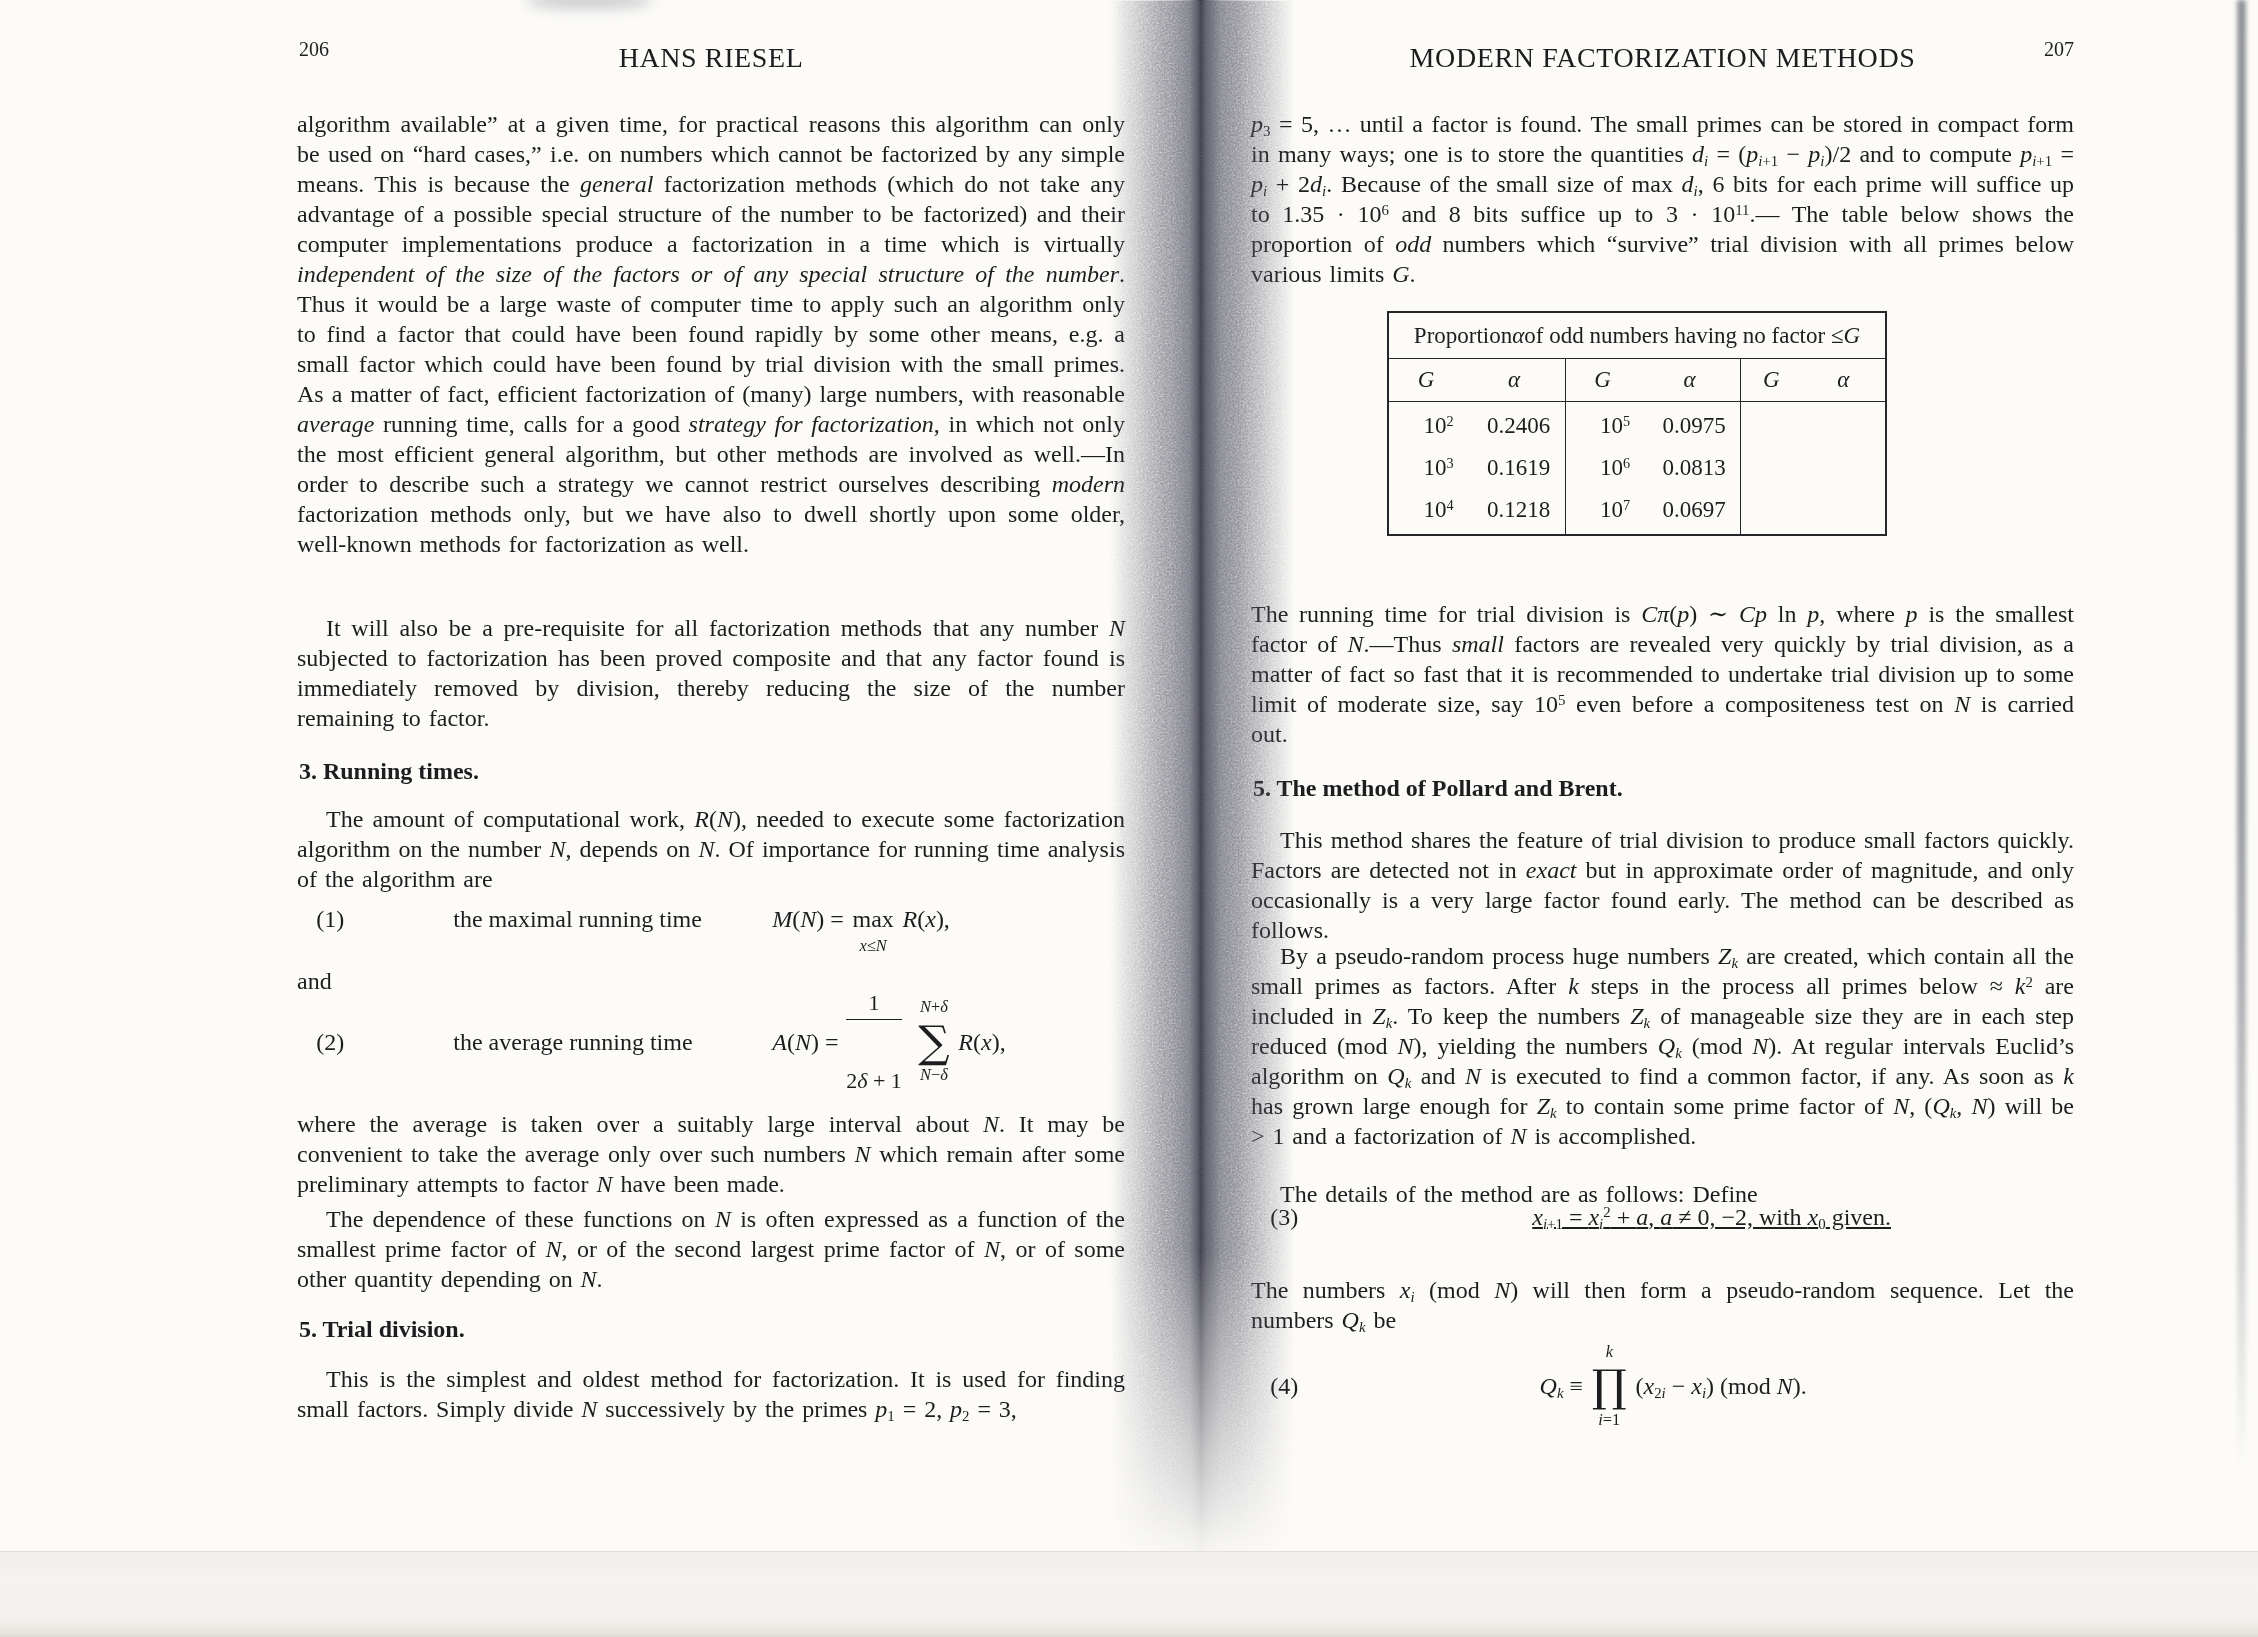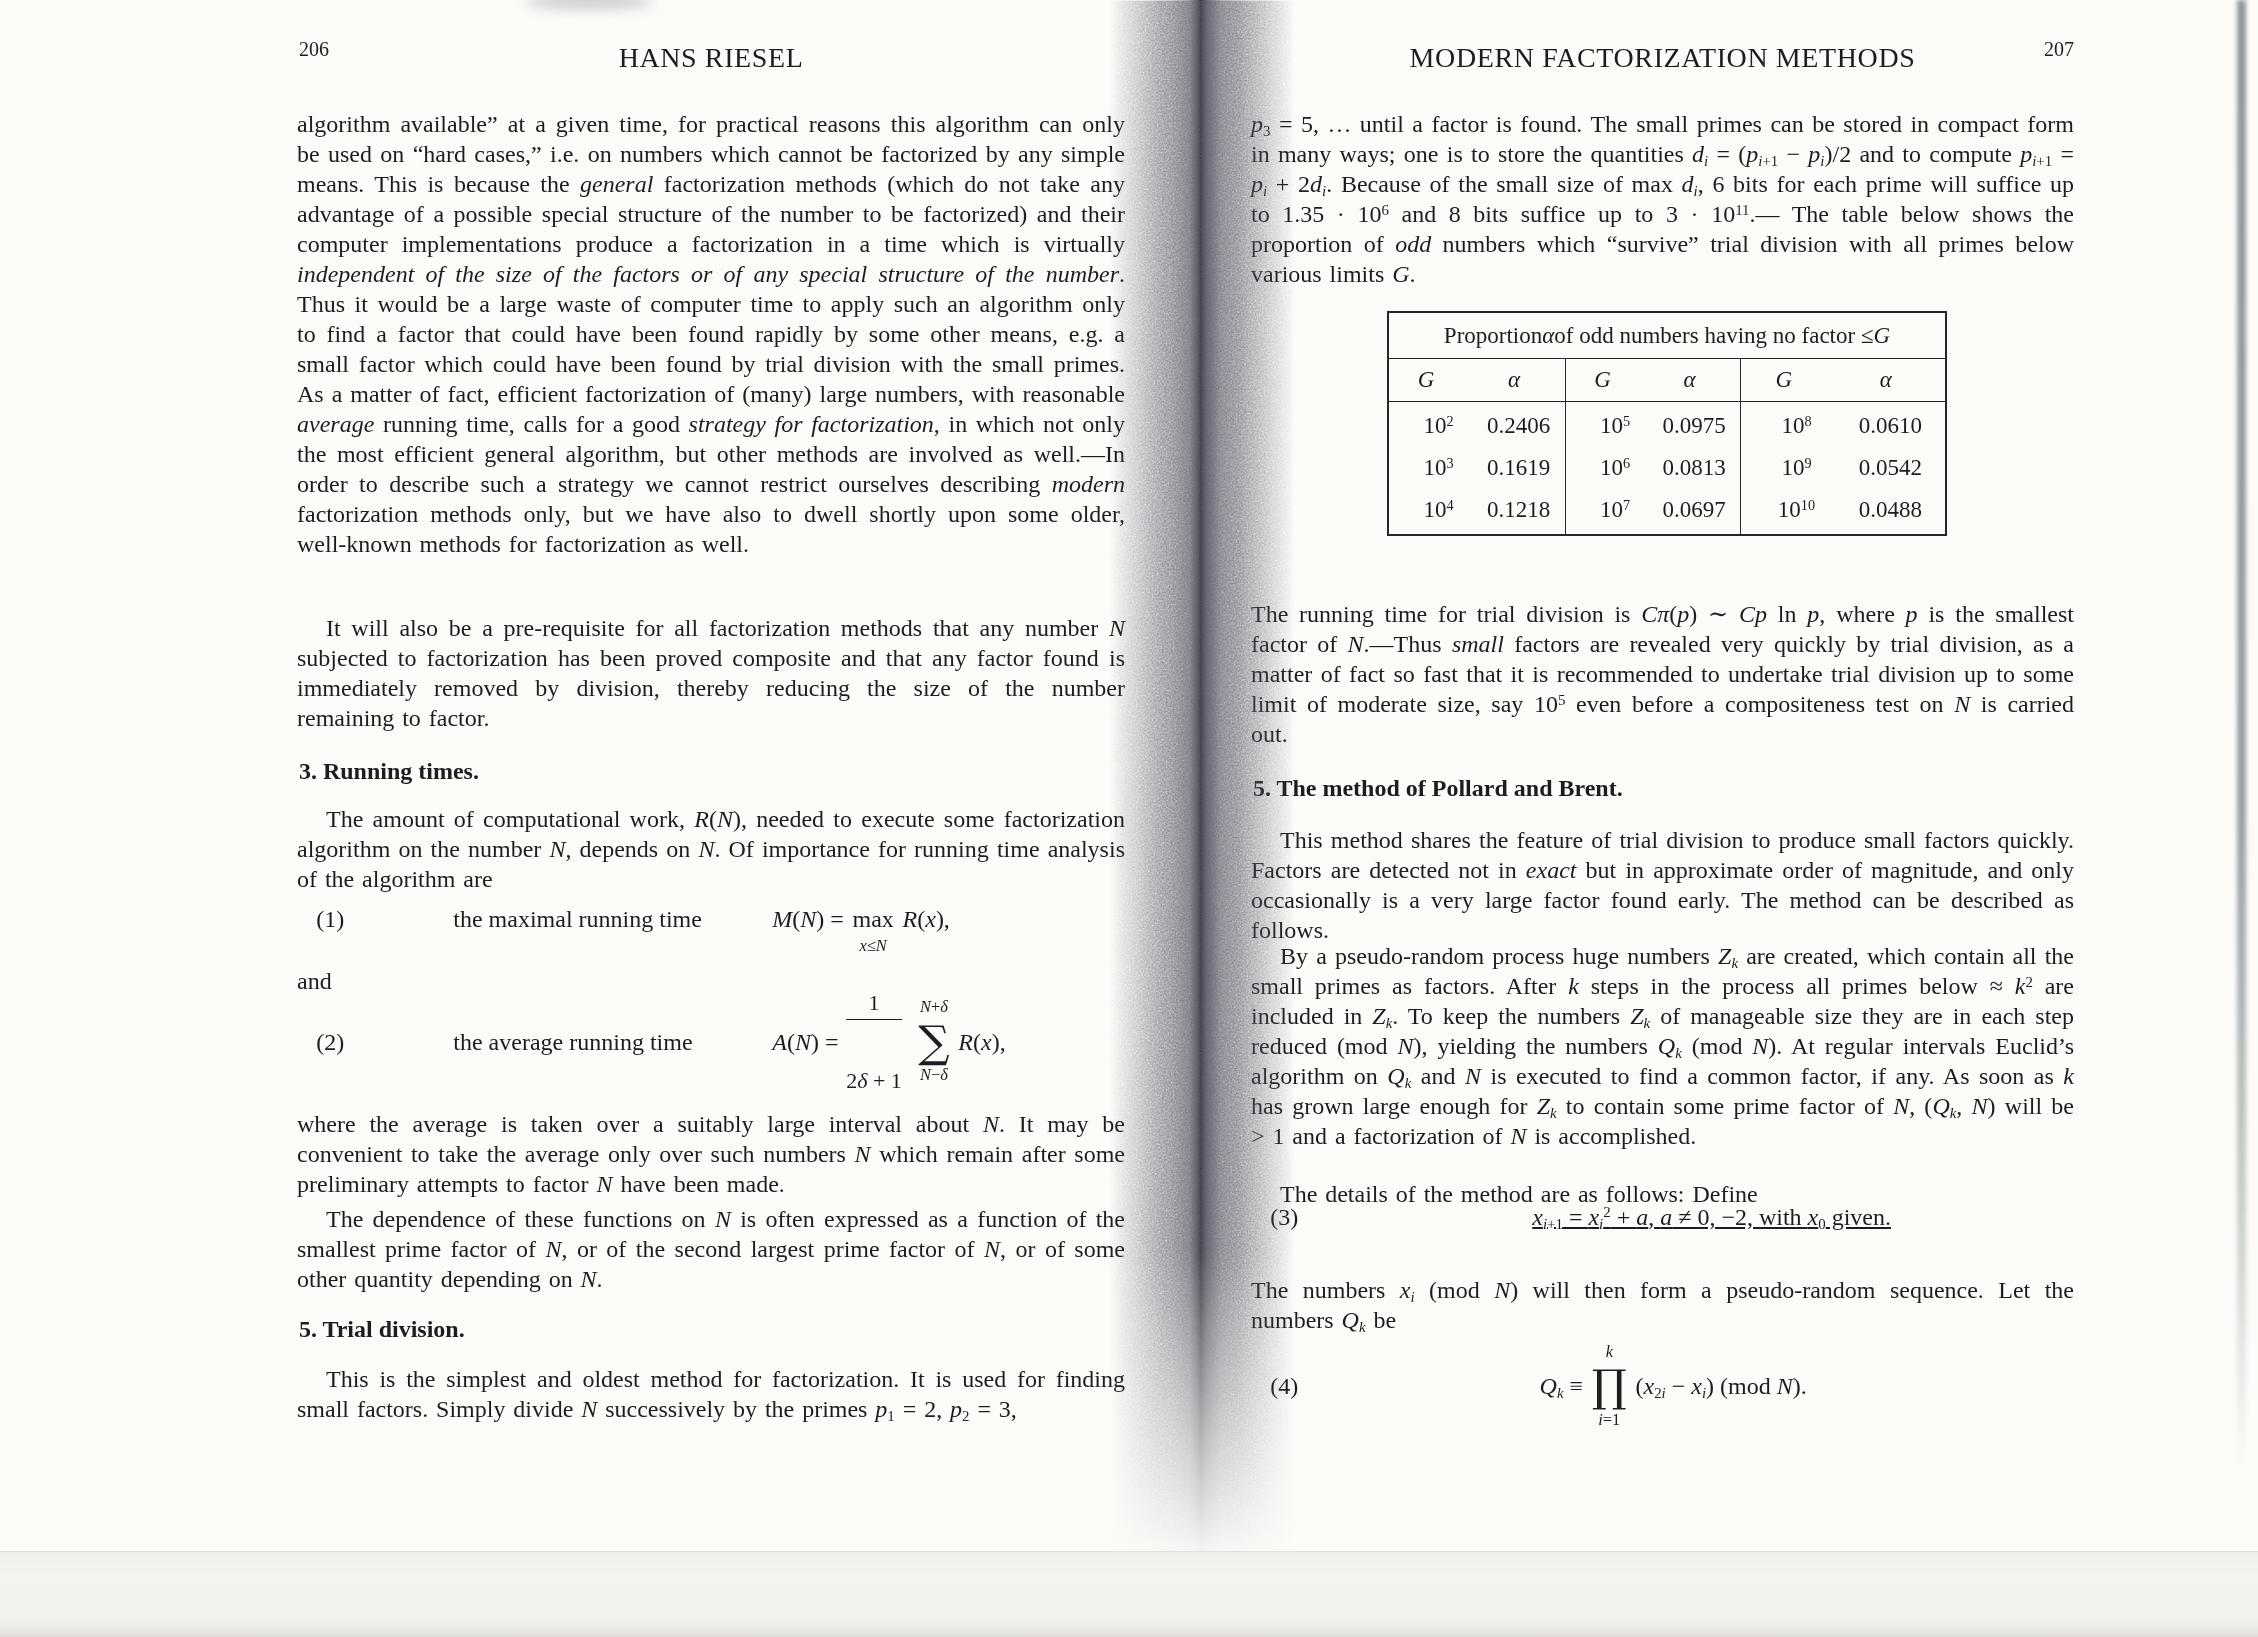--- a/index.html
+++ b/index.html
@@ -39,21 +39,21 @@
          line-height:1; white-space:nowrap; }
   .lim.top { bottom:100%; margin-bottom:3.9px; }
   .lim.bot { top:100%; margin-top:3.9px; }
   .frac { display:inline-block; text-align:center; font-size:22px; margin:0 7.7px;
           line-height:1.15; }
   .frac .fnum { display:block; padding:0 6.8px 3.9px; border-bottom:1.9px solid #1d1d1f; }
   .frac .fden { display:block; padding-top:3.9px;margin-top:44px; }
   .glyph { font-size:44px; line-height:1; font-family:"DejaVu Serif",serif; }
 
   
-  #ptable { position:absolute; left:136px; top:311px; width:560px; height:225px;
+  #ptable { position:absolute; left:136px; top:311px; width:500px; height:225px;
             border:2.9px solid #26262a; box-sizing:border-box; display:flex;
             flex-direction:column; font-size:23px; background:#fcfbf8; }
   .t-title { height:45px; border-bottom:1.9px solid #26262a; display:flex;
              align-items:center; justify-content:center; flex:none; }
   .t-body { flex:1; display:flex; }
   .t-group { display:flex; flex-direction:column; }
   .t-g1 { width:176px; flex:none; }
   .t-g2 { width:174px; flex:none; }
   .t-g3 { flex:1; }
   .t-group + .t-group { border-left:1.9px solid #26262a; }
@@ -195,34 +195,20 @@
               <span class="tc-g">10<sup>7</sup></span>
               <span class="tc-a">0.0697</span>
             </div>
           </div>
         </div>
         <div class="t-group t-g3">
           <div class="t-ghead">
             <span class="tc-g"><i>G</i></span>
             <span class="tc-a"><i>α</i></span>
           </div>
-          <div class="t-rows">
-            <div class="t-row">
-              <span class="tc-g">10<sup>8</sup></span>
-              <span class="tc-a">0.0610</span>
-            </div>
-            <div class="t-row">
-              <span class="tc-g">10<sup>9</sup></span>
-              <span class="tc-a">0.0542</span>
-            </div>
-            <div class="t-row">
-              <span class="tc-g">10<sup>10</sup></span>
-              <span class="tc-a">0.0488</span>
-            </div>
-          </div>
         </div>
       </div>
     </div>
 
     <p class="para" style="top:575px;">The running time for trial division is <i>Cπ</i>(<i>p</i>) ∼ <i>Cp</i> ln <i>p</i>, where <i>p</i> is the smallest factor of <i>N</i>.—Thus <i>small</i> factors are revealed very quickly by trial division, as a matter of fact so fast that it is recommended to undertake trial division up to some limit of moderate size, say 10<sup>5</sup> even before a compositeness test on <i>N</i> is carried out.</p>
 
     <h3 class="heading" style="top:749px;">5. The method of Pollard and Brent.</h3>
 
     <p class="para indent" style="top:801px;">This method shares the feature of trial division to produce small factors quickly.  Factors are detected not in <i>exact</i> but in approximate order of magnitude, and only occasionally is a very large factor found early.  The method can be described as follows.</p>
     <p class="para indent" style="top:917px;">By a pseudo-random process huge numbers <i>Z</i><sub><i>k</i></sub> are created, which contain all the small primes as factors. After <i>k</i> steps in the process all primes below ≈ <i>k</i><sup>2</sup> are included in <i>Z</i><sub><i>k</i></sub>. To keep the numbers <i>Z</i><sub><i>k</i></sub> of manageable size they are in each step reduced (mod <i>N</i>), yielding the numbers <i>Q</i><sub><i>k</i></sub> (mod <i>N</i>). At regular intervals Euclid’s algorithm on <i>Q</i><sub><i>k</i></sub> and <i>N</i> is executed to find a common factor, if any. As soon as <i>k</i> has grown large enough for <i>Z</i><sub><i>k</i></sub> to contain some prime factor of <i>N</i>, (<i>Q</i><sub><i>k</i></sub>, <i>N</i>) will be &gt; 1 and a factorization of <i>N</i> is accomplished.</p>

